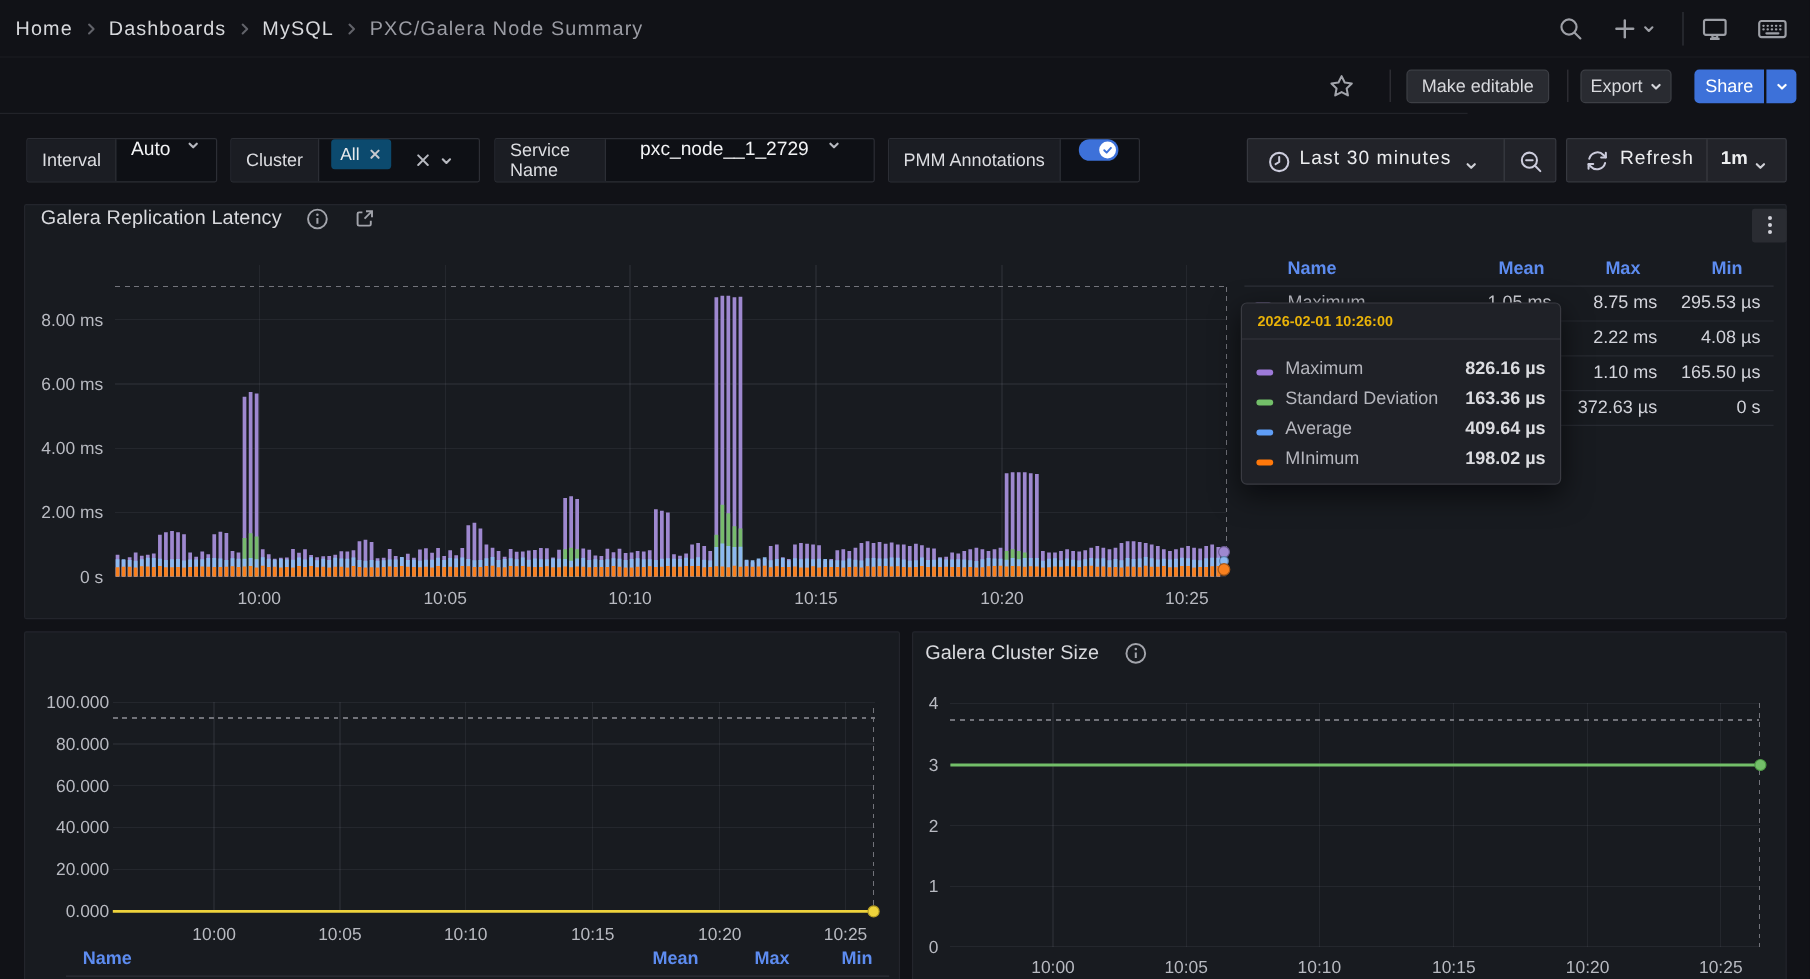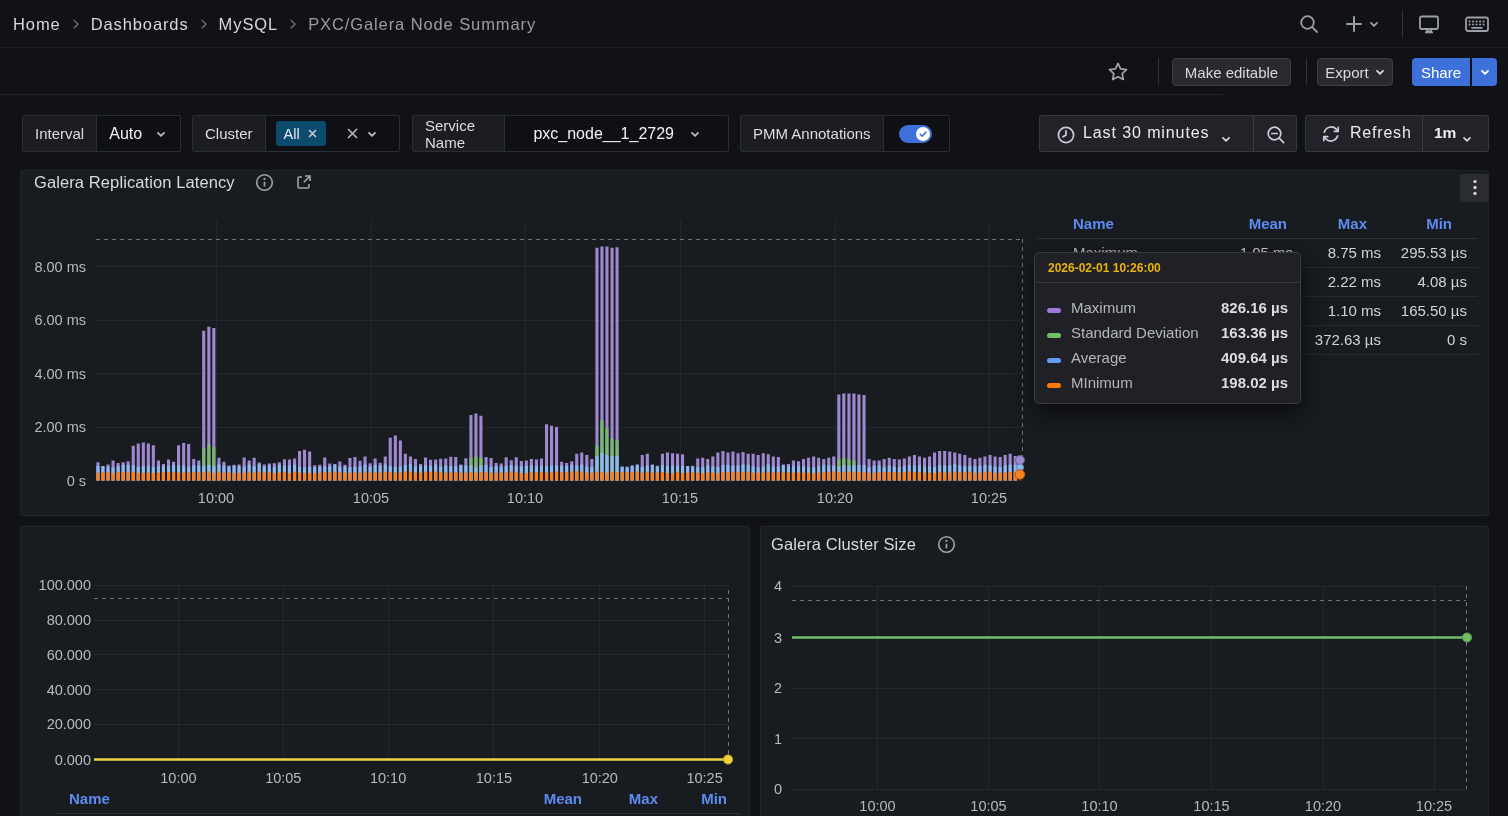--- a/index.html
+++ b/index.html
@@ -5,21 +5,21 @@
 html,body{width:1508px;height:816px;background:#111217;font-family:"Liberation Sans",sans-serif;overflow:hidden;position:relative;color:#ccccdc}
 .abs{position:absolute}
 .row{display:flex;align-items:center}
 .panel{position:absolute;background:#181b20;border:1px solid #23252c;border-radius:2px}
 .ptitle{font-size:16.5px;font-weight:400;color:#d9dade;letter-spacing:0.1px}
 .btn{display:inline-flex;align-items:center;justify-content:center;height:28px;border-radius:4px;font-size:15px;font-weight:500;white-space:nowrap}
 .btn-sec{background:#292b31;border:1px solid #3d3f45;color:#d8d9dd;padding:0 12px}
 .vdiv{width:1px;height:27px;background:#33343a}
 .fgroup{position:absolute;top:115px;height:37px;display:flex;border:1px solid #2c2e35;border-radius:2px;background:#0e1015}
 .flabel{display:flex;align-items:center;padding:0 12px;background:#1b1d23;border-right:1px solid #2c2e35;font-size:15px;color:#dcdde1;height:100%}
-.fval{display:flex;align-items:center;font-size:16px;color:#f2f3f5}
+.fval{display:flex;font-size:16px;color:#f2f3f5}
 .tbtn{position:absolute;top:115px;height:37px;display:flex;align-items:center;border:1px solid #36383f;border-radius:2px;background:#222329;color:#dcdde1}
 .lghead{font-size:15px;font-weight:700;color:#5d8cf0}
 .lgval{font-size:15px;font-weight:400;color:#d2d3da}
 .lgrow{position:absolute;border-bottom:1px solid rgba(204,204,220,0.09)}
 
 </style></head><body>
 <div class="abs" style="left:0;top:0;width:1508px;height:48px;border-bottom:1px solid rgba(204,204,220,0.06)">
 <div class="row" style="height:48px;padding-left:13px;gap:9px;font-size:16.5px;letter-spacing:0.9px">
 <span style="color:#d7d8dc;font-weight:500">Home</span>
       <svg width="12" height="12" viewBox="0 0 12 12" fill="none" style="">

